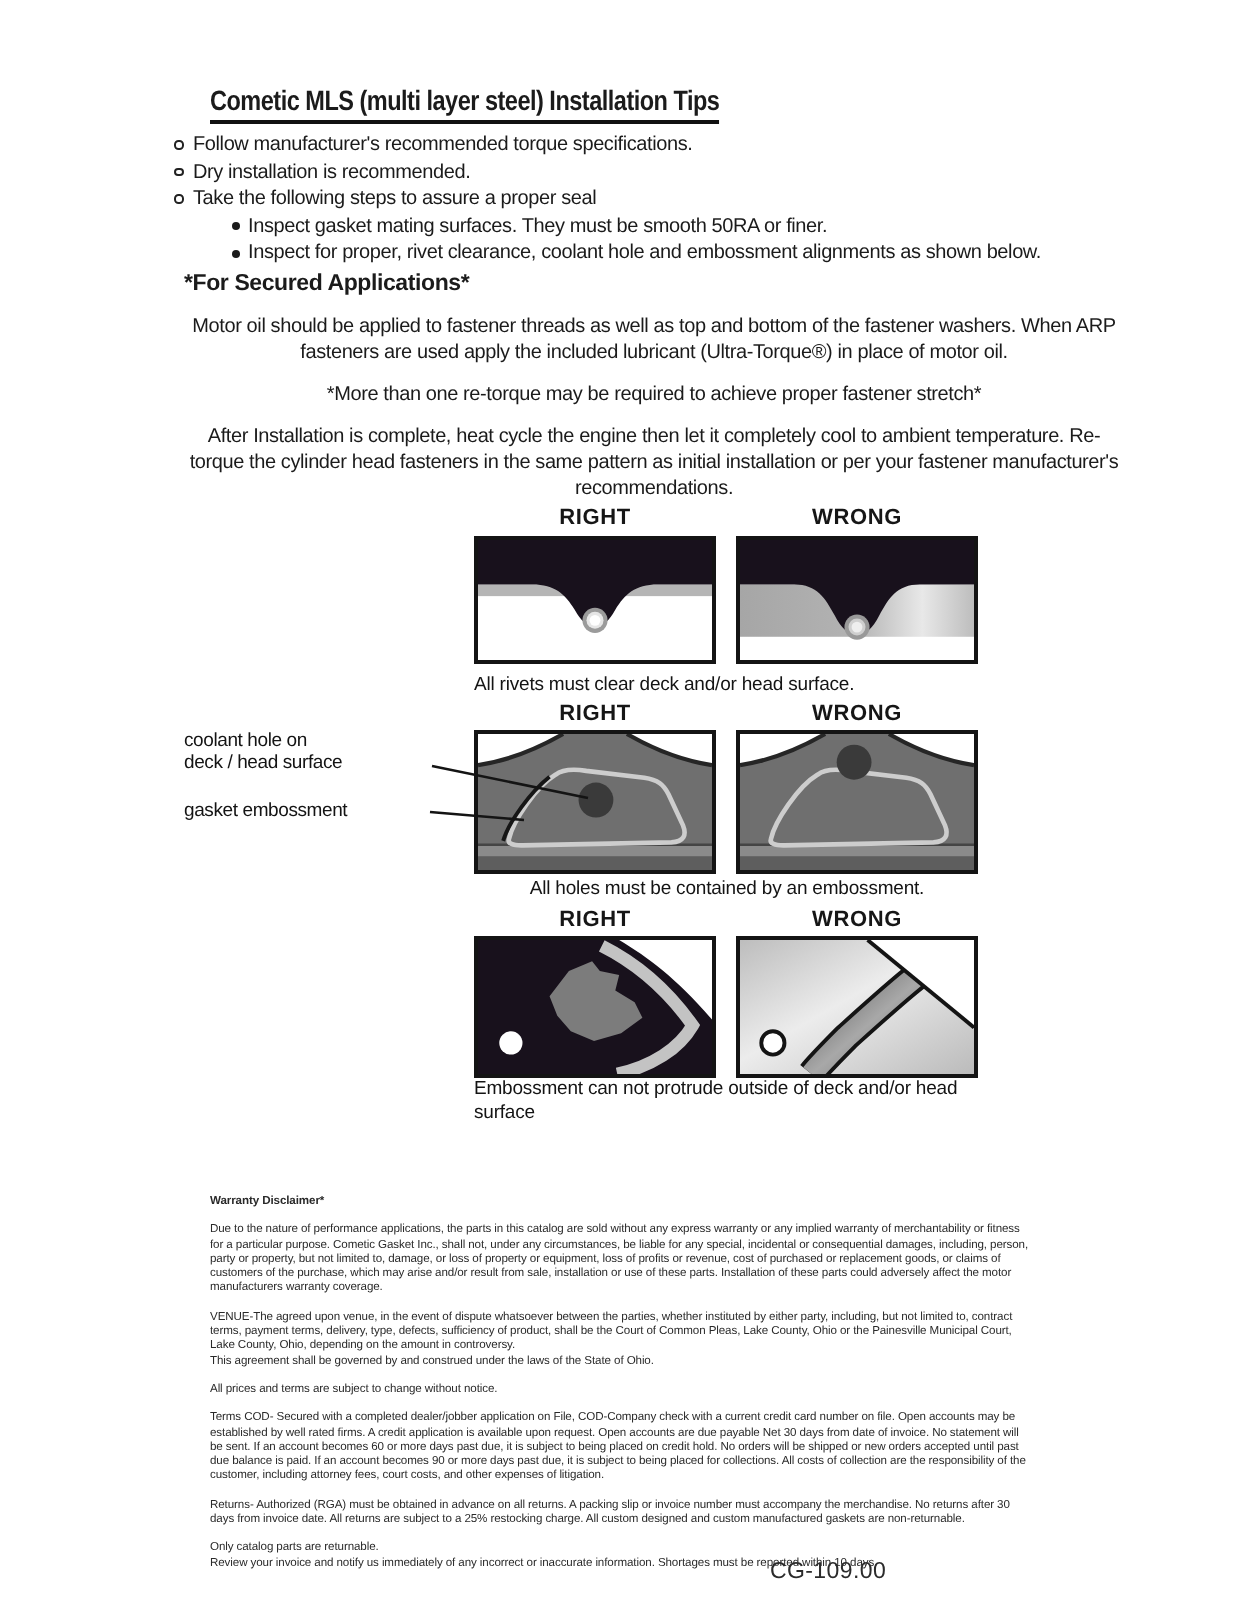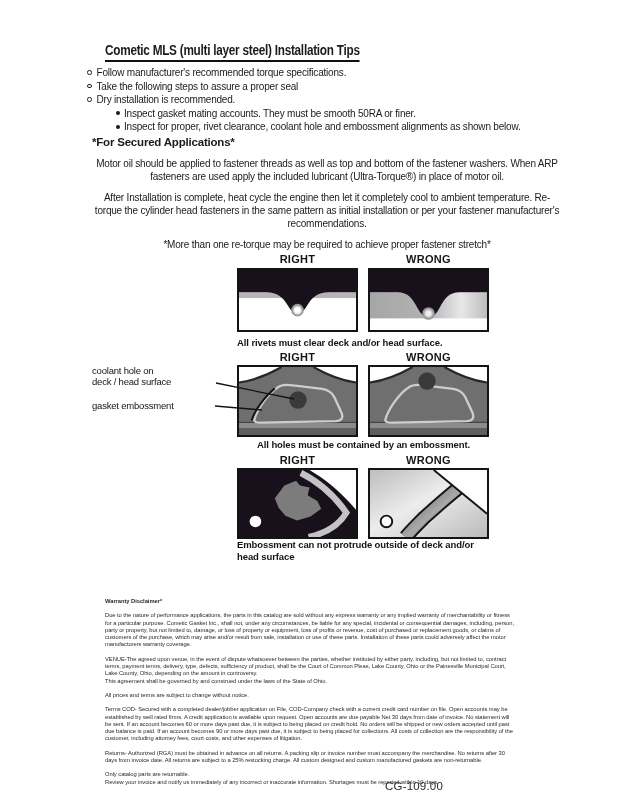--- a/index.html
+++ b/index.html
@@ -26,21 +26,21 @@
   .diesel { position:absolute; left:92px; top:114px; width:470px; font-size:10px;
     letter-spacing:-0.2px; }
   .diesel h2 { font-size:11.5px; font-weight:bold; letter-spacing:-0.2px; margin-bottom:9px; }
   .diesel p { line-height:13px; margin-bottom:8px;text-align:center; }
 
   
   .dg-label { position:absolute; width:121px; text-align:center; font-size:11px;
     font-weight:bold; letter-spacing:0.3px; color:#161616; }
   .panel { position:absolute; width:121px; border:2px solid #141414; background:#fff; }
   .panel svg { display:block; width:100%; height:100%; }
-  .caption { position:absolute; font-size:9.5px; font-weight:bold; letter-spacing:-0.1px;
+  .caption { position:absolute; font-size:9.5px; font-weight:normal; letter-spacing:-0.1px;
     line-height:11.5px; color:#141414; }
   .side-label { position:absolute; left:92px; width:120px; text-align:left;
     font-size:9.5px; line-height:10.5px; letter-spacing:-0.2px; color:#141414; }
   .leader { position:absolute; left:90px; top:340px; width:215px; height:55px; z-index:5; }
 
   
   .fine { position:absolute; left:105px; top:576px; width:412px; font-size:5.8px;
     line-height:7.3px; letter-spacing:-0.05px; color:#2a2a2a; }
   .fine .fp-head { font-weight:bold; margin-bottom:7px; }
   .fine p { margin-bottom:7px; }
@@ -56,41 +56,41 @@
 
   <div class="title">Cometic MLS (multi layer steel) Installation Tips</div>
 
   <div class="bullets">
     <div class="b-row">
       <span class="b-marker"></span>
       <span>Follow manufacturer's recommended torque specifications.</span>
     </div>
     <div class="b-row">
       <span class="b-marker"></span>
-      <span>Take the following steps to assure a proper seal</span>
+      <span>Dry installation is recommended.</span>
     </div>
     <div class="b-row">
       <span class="b-marker"></span>
-      <span>Dry installation is recommended.</span>
+      <span>Take the following steps to assure a proper seal</span>
     </div>
     <div class="b-row b-sub">
       <span class="b-marker-solid"></span>
-      <span>Inspect gasket mating accounts.  They must be smooth 50RA or finer.</span>
+      <span>Inspect gasket mating surfaces.  They must be smooth 50RA or finer.</span>
     </div>
     <div class="b-row b-sub">
       <span class="b-marker-solid"></span>
       <span>Inspect for proper, rivet clearance, coolant hole and embossment alignments as shown below.</span>
     </div>
   </div>
 
   <div class="diesel">
     <h2>*For Secured Applications*</h2>
     <p>Motor oil should be applied to fastener threads as well as top and bottom of the fastener washers. When ARP fasteners are used apply the included lubricant (Ultra-Torque®) in place of motor oil.</p>
+    <p>*More than one re-torque may be required to achieve proper fastener stretch*</p>
     <p>After Installation is complete, heat cycle the engine then let it completely cool to ambient temperature. Re-torque the cylinder head fasteners in the same pattern as initial installation or per your fastener manufacturer's recommendations.</p>
-    <p>*More than one re-torque may be required to achieve proper fastener stretch*</p>
   </div>
 
   <div class="dg-label" style="left:237px; top:231px;">RIGHT</div>
   <div class="dg-label" style="left:368px; top:231px;">WRONG</div>
 
   <div class="panel" style="left:237px; top:246px; height:64px;">
     <svg viewBox="0 0 121 62" preserveAspectRatio="none">
       <rect width="121" height="62" fill="#fff"></rect>
       <rect x="0" y="23" width="121" height="6" fill="#b5b5b5"></rect>
       <path d="M0,0 H121 V23 H93 C81,23 76,28 71,36 Q66,45 60.5,45 Q55,45 50,36 C45,28 40,23 28,23 H0 Z" fill="#18111c"></path>

